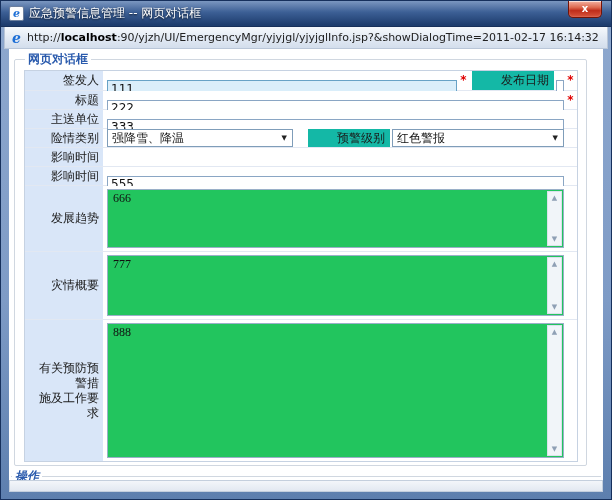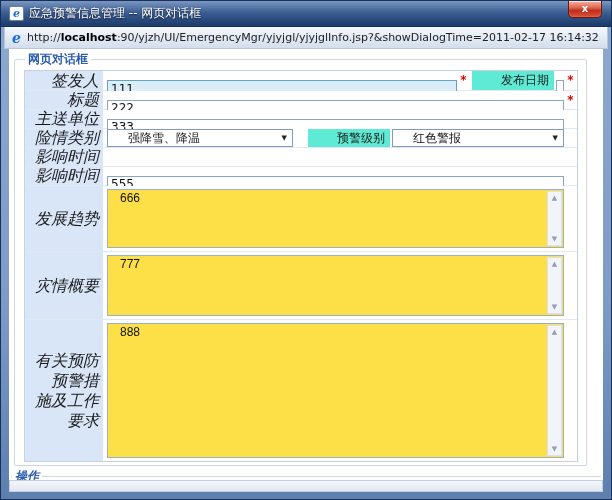--- a/index.html
+++ b/index.html
@@ -60,54 +60,54 @@
   }
 
   
   .ftable { border:1px solid #c6d2e2; }
   .frow { display:flex; align-items:stretch; }
   .frow + .frow { border-top:1px solid #e2e8f2; }
   .frow.h19 { height:19px; }
   .flabel {
     width:80px; min-width:80px; background:#d9e6f8;
     display:flex; align-items:center; justify-content:flex-end;
-    padding:0 4px; font-size:16px; color:#1a1a1a; text-align:right;
-    border-right:2px solid #fff; white-space:pre-line; line-height:1.25;font-style:italic;
+    padding:0 4px; font-size:12px; color:#1a1a1a; text-align:right;
+    border-right:2px solid #fff; white-space:pre-line; line-height:1.25;
   }
   .fval { flex:1; display:flex; align-items:center; background:#fff; padding:1px 0 1px 2px; position:relative; }
   .req { width:13px; min-width:13px; text-align:center; color:#e00000; font-size:12px; font-weight:bold; line-height:17px; }
   .spacer13 { width:13px; min-width:13px; }
   input.txt {
     height:17px; border:1px solid #8aa6c4; background:#fff;
     font-family:inherit; font-size:12px; color:#111; padding:0 3px; width:100%;margin-top:16px;
   }
   input.txt.focused { background:#daeefa; border-color:#67a2c6; }
   .fixed186 { width:186px; min-width:186px; }
   .midlabel {
-    width:82px; min-width:82px; background:#5eead4; align-self:stretch;
+    width:82px; min-width:82px; background:#14b8a6; align-self:stretch;
     display:flex; align-items:center; justify-content:flex-end;
     padding:0 5px; font-size:12px; color:#1a1a1a; margin:-1px 2px -1px 2px;
   }
   .selectbox {
     height:18px; border:1px solid #7f9db9; background:#fff;
     display:flex; align-items:center; font-size:12px; color:#111;
-    padding-left:20px; cursor:default;
+    padding-left:4px; cursor:default;
   }
   .selectbox .arr { margin-left:auto; font-size:7px; color:#222; padding:0 5px; }
   .grow { flex:1; }
 
   
   .frow.ta66 { height:66px; }
   .frow.ta68 { height:68px; }
   .frow.ta142 { height:142px; }
   .ta-wrap { position:relative; width:100%; height:100%; padding:2px 13px 2px 0; }
   textarea.ta {
     width:100%; height:100%; border:1px solid #9ab0c8; resize:none;
-    font-family:Liberation Sans, sans-serif; font-size:12px; color:#111; padding:1px 20px 1px 12px;
-    overflow:hidden; background:#fde047;
+    font-family:Liberation Serif, serif; font-size:12px; color:#111; padding:1px 20px 1px 5px;
+    overflow:hidden; background:#22c55e;
   }
   .sb {
     position:absolute; top:4px; bottom:4px; right:15px; width:15px;
     background:#f1f5f9; border:1px solid #dbe2ec;
     display:flex; flex-direction:column; justify-content:space-between; align-items:center;
     font-size:7px; color:#8fa0b5; padding:2px 0; cursor:pointer;
   }
 
   
   fieldset.actions {

